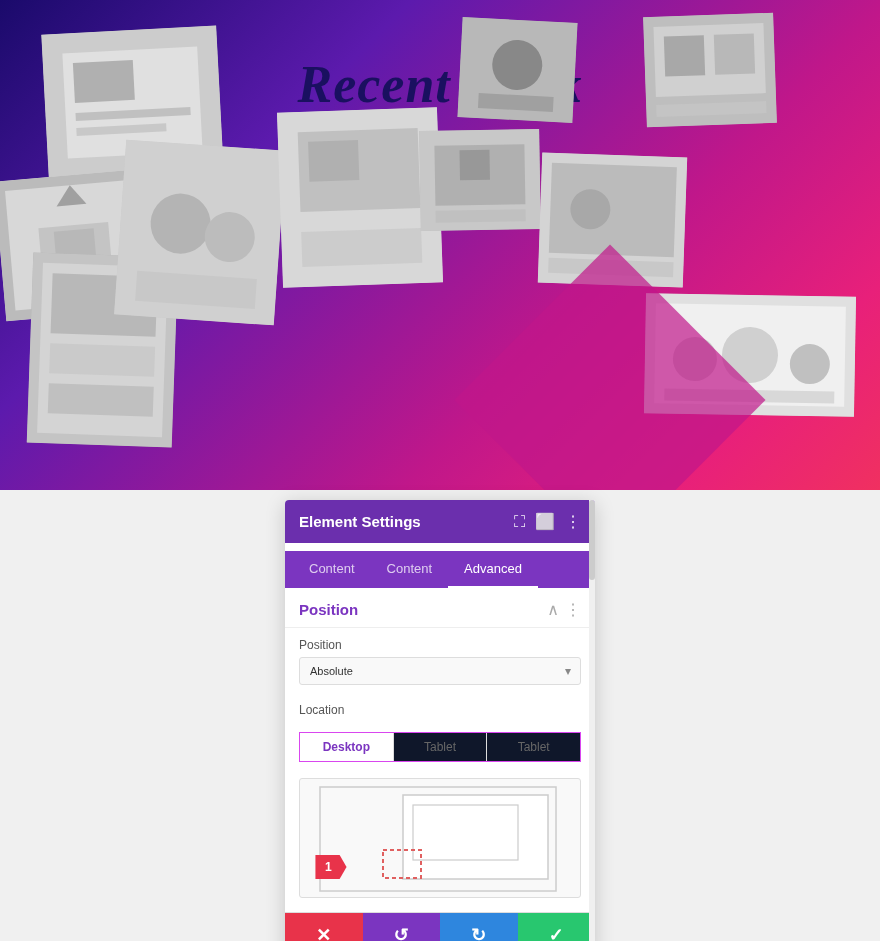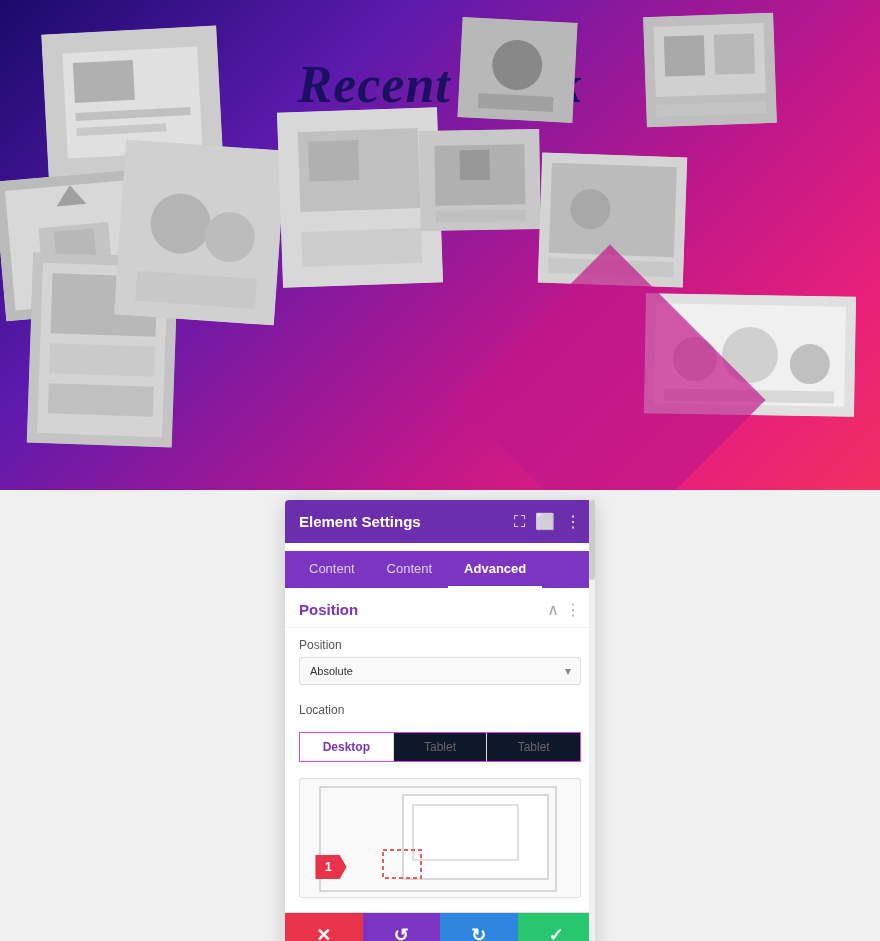--- a/index.html
+++ b/index.html
@@ -121,21 +121,21 @@
     .tab {
       padding: 10px 16px;
       color: rgba(255,255,255,0.75);
       font-size: 13px;
       cursor: pointer;
       border-bottom: 2px solid transparent;
     }
     .tab.active {
       color: #fff;
       border-bottom: 2px solid #fff;
-      font-weight: 700;
+      font-weight: 400;
     }
 
     
     .section-header {
       display: flex;
       align-items: center;
       justify-content: space-between;
       padding: 12px 14px 8px;
       border-bottom: 1px solid #eee;
     }

